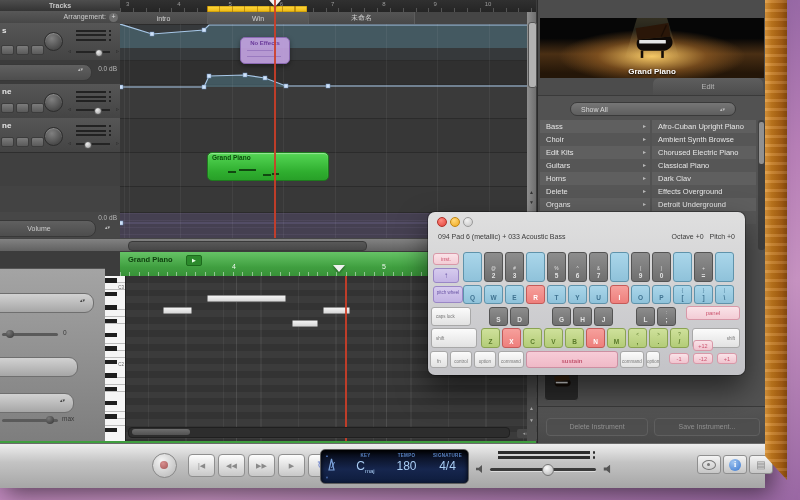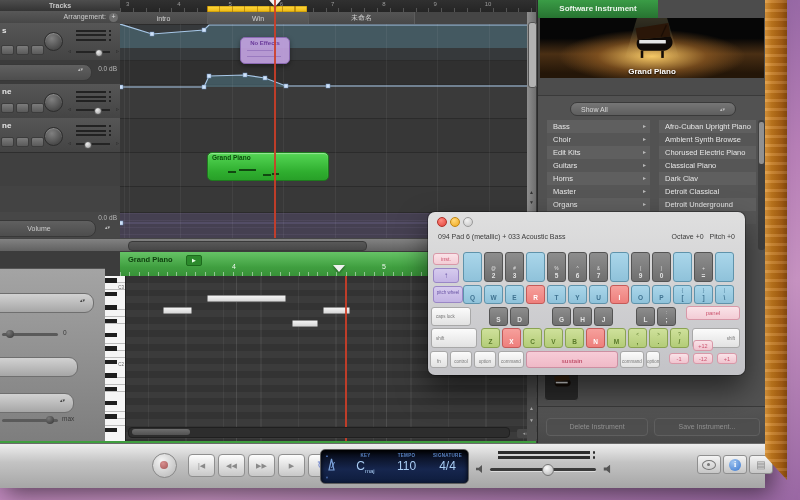--- a/index.html
+++ b/index.html
@@ -148,21 +148,21 @@
     text-shadow:0 1px 2px #000;}
   .btab{top:78px;height:17px;border-radius:6px 6px 0 0;font-size:7.5px;text-align:center;line-height:17px;}
   .btab.browse{left:3px;width:110px;background:linear-gradient(#8d8d8d,#6e6e6e);color:#f0f0f0;font-weight:bold;}
   .btab.edit{left:115px;width:110px;background:linear-gradient(#5e5e5e,#4d4d4d);color:#b5b5b5;}
   #pbody{left:0;top:95px;width:228px;height:348px;background:#525252;border-top:1px solid #3a3a3a;}
   .showall{left:32px;top:6px;width:166px;height:14px;border-radius:7px;background:linear-gradient(#767676,#5e5e5e);
     border:1px solid #3a3a3a;color:#d8d8d8;font-size:7px;line-height:14px;padding-left:10px;box-sizing:border-box;}
   .lists{left:2px;top:24px;width:218px;}
   .catcol{left:0;top:0;width:110px;}
   .instcol{left:112px;top:0;width:104px;}
-  .lrow{height:13px;font-size:7.5px;color:#e6e6e6;line-height:13px;padding-left:6px;position:relative;margin-left:7px;}
+  .lrow{height:13px;font-size:7.5px;color:#e6e6e6;line-height:13px;padding-left:6px;position:relative;}
   .catcol .lrow:nth-child(odd),.instcol .lrow:nth-child(odd){background:#5f5f5f;}
   .catcol .lrow:nth-child(even),.instcol .lrow:nth-child(even){background:#565656;}
   .catcol .lrow::after{content:"▸";position:absolute;right:4px;top:0;font-size:6px;color:#b8b8b8;}
   .lscroll{left:220px;top:24px;width:7px;height:130px;background:#3f3f3f;border-radius:3px;}
   .lscroll .hdl{left:1px;top:2px;width:5px;height:42px;border-radius:2px;background:#919191;}
   .thumb{left:6px;top:272px;width:33px;height:31px;border-radius:4px;background:#2a2a2a;border:1px solid #555;
     overflow:hidden;}
   .pfooter{left:0;top:310px;width:228px;height:38px;background:linear-gradient(#555555,#474747);border-top:1px solid #3a3a3a;}
   .fbtn{top:11px;height:16px;border-radius:4px;background:#4e4e4e;border:1px solid #5f5f5f;color:#8f8f8f;
     font-size:7px;text-align:center;line-height:16px;}
@@ -423,52 +423,52 @@
       </div>
     <div class="abs corner">◂ ▸</div>
   </div>
   <div class="abs" id="edvs">
     <span class="abs va" style="top:128px">▲</span>
     <span class="abs va" style="top:140px">▼</span>
   </div>
   <div class="abs" id="edline"></div>
 
   <div class="abs" id="rpanel">
-    <div class="abs ptab sw">Software Instrument</div>
     <div class="abs" id="pstage">
       <svg class="abs" viewBox="0 0 72 40" width="74" height="41" style="left:75px;top:2px">
         <path d="M20 8 L52 3 L54 16 L22 19 Z" fill="#2a1608"></path>
         <path d="M50 5 L45 16" stroke="#1a0d05" stroke-width="1.2"></path>
         <path d="M22 19 L54 16 C58 22 56 28 48 30 L26 30 C21 28 20 23 22 19 Z" fill="#0e0906"></path>
         <rect x="23.5" y="19.5" width="26" height="3.5" rx="0.6" fill="#e4e4e4"></rect>
         <rect x="25" y="30" width="2.5" height="7" fill="#120b06"></rect>
         <rect x="45" y="30" width="2.5" height="7" fill="#120b06"></rect>
       </svg>
       <span class="abs stagelabel">Grand Piano</span>
     </div>
+    <div class="abs btab edit">Edit</div>
     <div class="abs" id="pbody">
       <div class="abs showall"><span>Show All</span><span class="ud" style="right:10px;top:3px">▴▾</span></div>
       <div class="abs lists">
         <div class="abs catcol">
             <div class="lrow"><span>Bass</span></div>
             <div class="lrow"><span>Choir</span></div>
             <div class="lrow"><span>Edit Kits</span></div>
             <div class="lrow"><span>Guitars</span></div>
             <div class="lrow"><span>Horns</span></div>
-            <div class="lrow"><span>Master</span></div>
+            <div class="lrow"><span>Delete</span></div>
             <div class="lrow"><span>Organs</span></div>
             <div class="lrow"><span>Percussion</span></div>
           </div>
         <div class="abs instcol">
             <div class="lrow">Afro-Cuban Upright Piano</div>
             <div class="lrow">Ambient Synth Browse</div>
             <div class="lrow">Chorused Electric Piano</div>
             <div class="lrow">Classical Piano</div>
             <div class="lrow">Dark Clav</div>
-            <div class="lrow">Detroit Classical</div>
+            <div class="lrow">Effects Overground</div>
             <div class="lrow">Detroit Underground</div>
             <div class="lrow">Echo Piano</div>
           </div>
       </div>
       <div class="abs lscroll">
           <div class="abs hdl"></div>
         </div>
       <div class="abs thumb">
         <svg viewBox="0 0 72 40" width="33" height="26">
             <path d="M20 8 L52 3 L54 16 L22 19 Z" fill="#3a2410"></path>
@@ -512,21 +512,21 @@
             <line x1="5.5" y1="10" x2="8.5" y2="4" stroke="#7aa0d8" stroke-width="1"></line>
           </svg>
         <span class="mdn">▼</span>
       </div>
       <div class="lcdfield">
         <div class="lcdlab">KEY</div>
         <div class="lcdval"><span>C</span><sub>maj</sub></div>
       </div>
       <div class="lcdfield">
         <div class="lcdlab">TEMPO</div>
-        <div class="lcdval">110</div>
+        <div class="lcdval">180</div>
       </div>
       <div class="lcdfield">
         <div class="lcdlab">SIGNATURE</div>
         <div class="lcdval">4/4</div>
       </div>
     </div>
     <div class="abs meters">
       <div class="mline"></div>
         <div class="mline"></div>
     </div>

